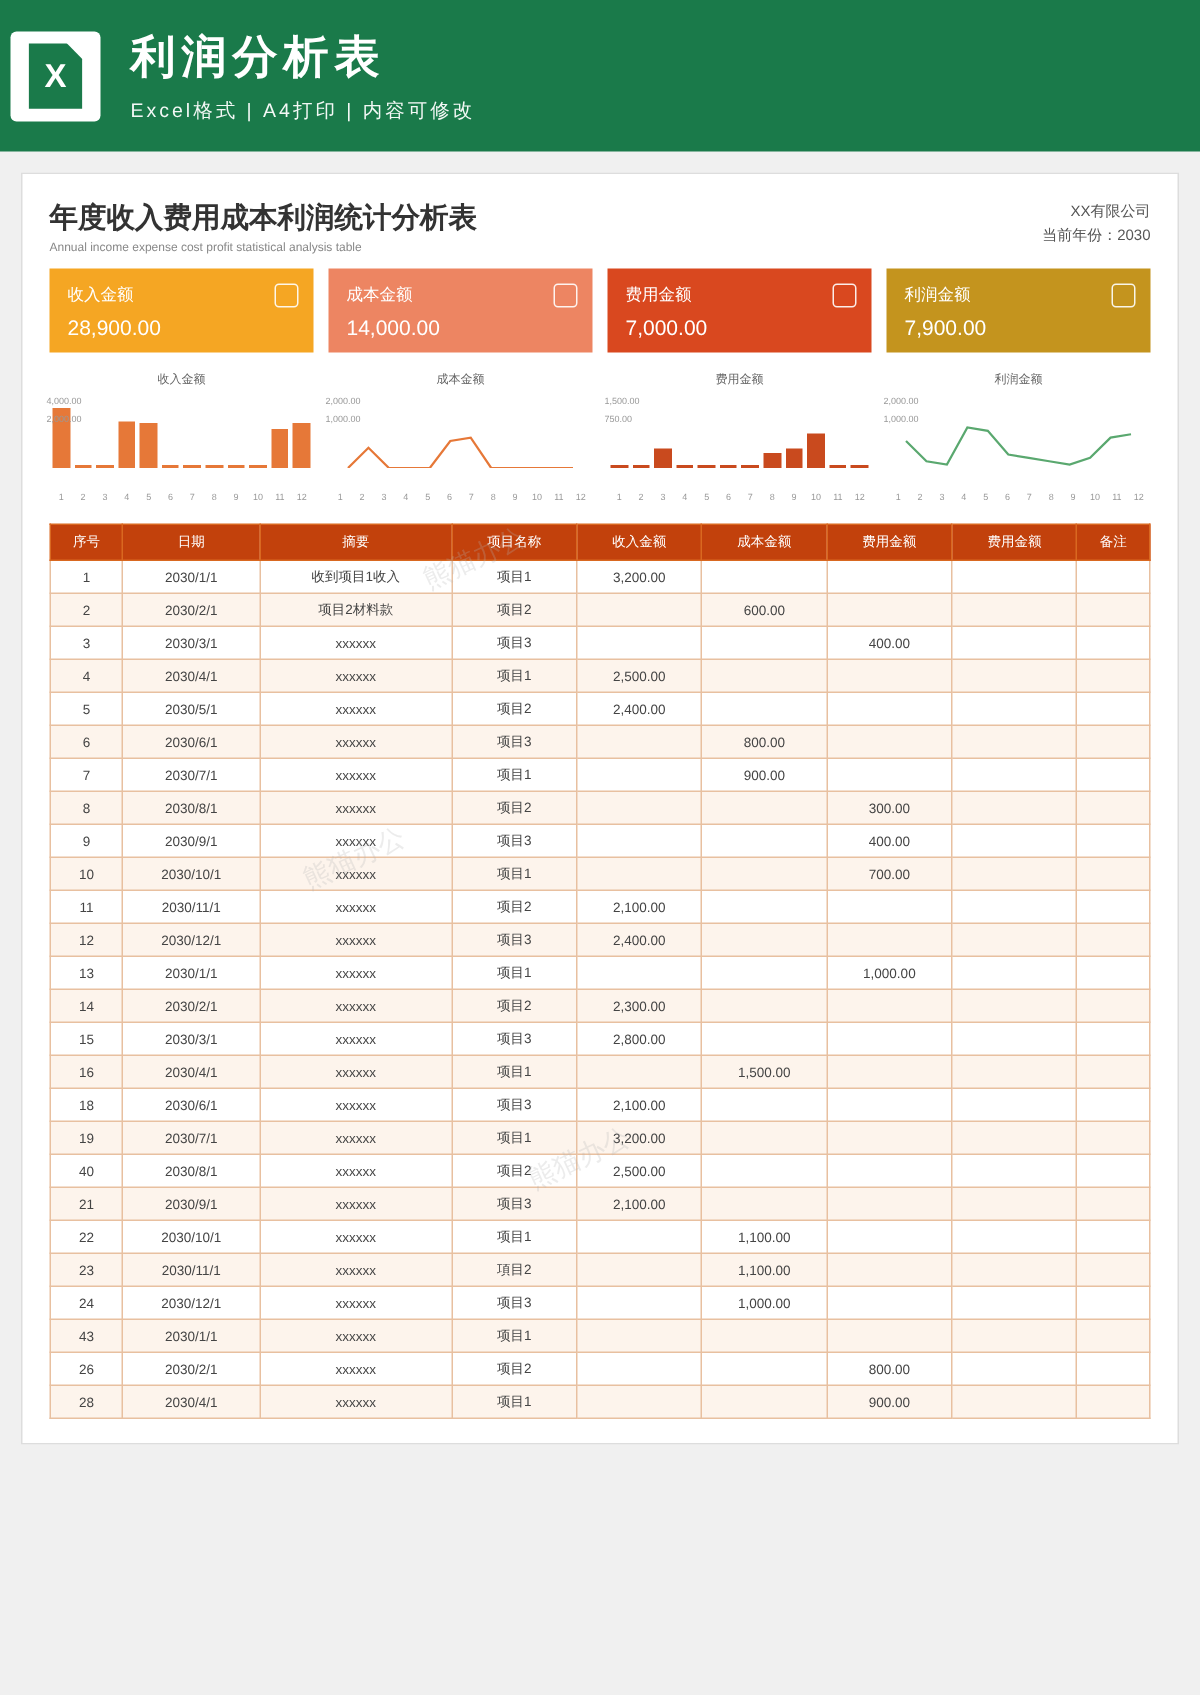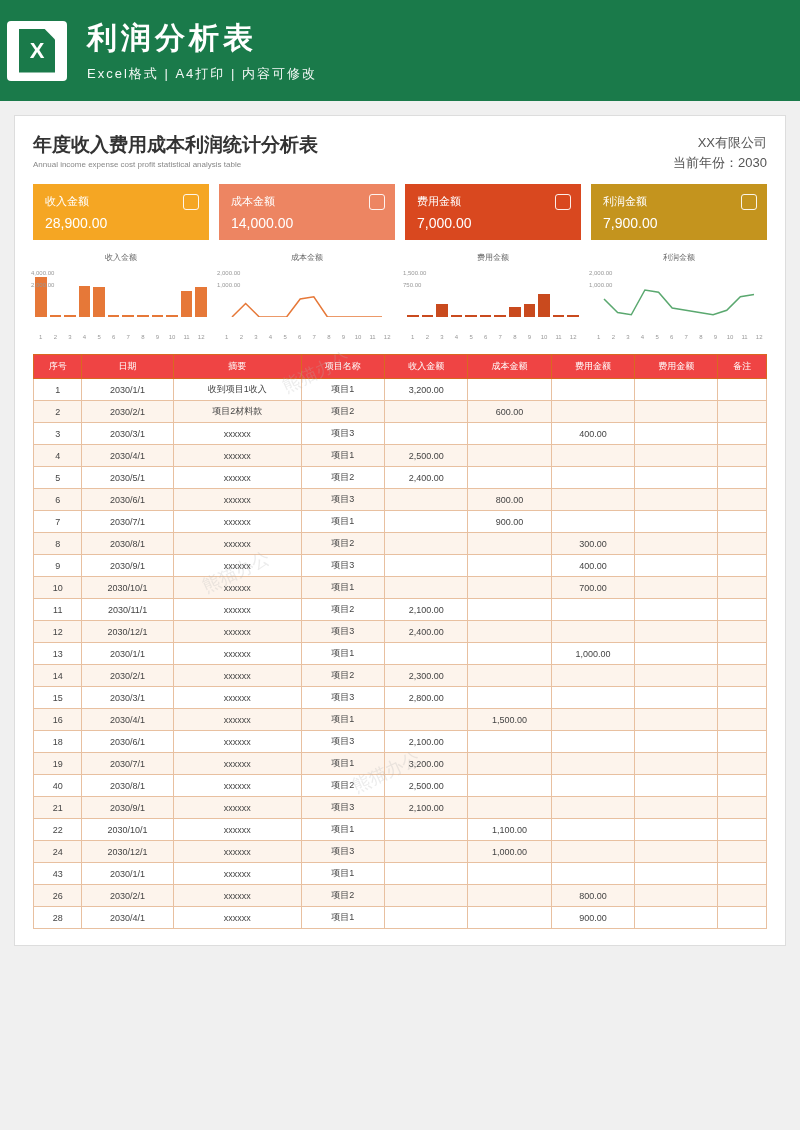--- a/index.html
+++ b/index.html
@@ -8,21 +8,21 @@
 .excel-icon{width:60px;height:60px;background:#fff;border-radius:4px;display:flex;align-items:center;justify-content:center;position:relative}
 .excel-icon::before{content:"";width:36px;height:44px;background:#1a7a4a;clip-path:polygon(0 0,70% 0,100% 25%,100% 100%,0 100%)}
 .excel-icon::after{content:"X";position:absolute;color:#fff;font-weight:bold;font-size:22px}
 .banner-txt{flex:1}
 .banner-title{font-size:30px;font-weight:bold;letter-spacing:4px}
 .banner-sub{font-size:13px;margin-top:6px;opacity:0.95;letter-spacing:2px}
 .sheet{background:#fff;margin:14px;padding:16px 18px;border:1px solid #ddd}
 .sheet-head{display:flex;justify-content:space-between;align-items:flex-start;margin-bottom:4px}
 .sheet-title{font-size:19px;font-weight:bold;color:#333}
 .sheet-sub{font-size:8px;color:#888;margin-top:2px}
-.sheet-meta{text-align:right;font-size:13px;color:#555}
+.sheet-meta{text-align:right;font-size:10px;color:#555}
 .sheet-meta div{margin:2px 0}
 .cards{display:flex;gap:10px;margin-top:10px}
 .card{flex:1;color:#fff;padding:10px 12px;position:relative;height:56px}
 .card-label{font-size:11px}
 .card-val{font-size:14px;font-weight:400;margin-top:6px}
 .card-icon{position:absolute;top:10px;right:10px;width:16px;height:16px;border:1.5px solid #fff;border-radius:3px;opacity:0.9}
 .c1{background:#f5a623}
 .c2{background:#ed8562}
 .c3{background:#d9481f}
 .c4{background:#c4941e}
@@ -30,21 +30,21 @@
 .chart{flex:1}
 .chart-title{text-align:center;font-size:8px;color:#666;margin-bottom:4px}
 .chart-body{height:65px;position:relative}
 .bars{display:flex;align-items:flex-end;height:50px;gap:3px;padding:0 2px}
 .bar{flex:1}
 .yaxis{position:absolute;left:-2px;top:0;font-size:6px;color:#999;line-height:12px}
 .xaxis{display:flex;gap:3px;font-size:6px;color:#999;padding:0 2px;margin-top:2px}
 .xaxis span{flex:1;text-align:center}
 svg.line{width:100%;height:50px}
 .tbl{width:100%;border-collapse:collapse;margin-top:14px;font-size:9px}
-.tbl th{background:#ef4444;color:#fff;padding:5px 3px;font-weight:normal;border:1px solid #d96820}
+.tbl th{background:#c2410c;color:#fff;padding:5px 3px;font-weight:normal;border:1px solid #d96820}
 .tbl td{border:1px solid #e8c0a0;padding:4px 3px;text-align:center;color:#444;background:#fff}
 .tbl tr:nth-child(even) td{background:#fdf4ec}
 .wm{position:absolute;color:rgba(180,180,180,0.25);font-size:18px;transform:rotate(-25deg);pointer-events:none;white-space:nowrap}
 </style>
 </head>
 <body>
 
 <div class="banner">
   <div class="excel-icon"></div>
   <div class="banner-txt">
@@ -450,20 +450,31 @@
           <td>2030/10/1</td>
           <td>xxxxxx</td>
           <td>项目1</td>
           <td></td>
           <td>1,100.00</td>
           <td></td>
           <td></td>
           <td></td>
         </tr>
         <tr>
+          <td>23</td>
+          <td>2030/11/1</td>
+          <td>xxxxxx</td>
+          <td>項目2</td>
+          <td></td>
+          <td>1,100.00</td>
+          <td></td>
+          <td></td>
+          <td></td>
+        </tr>
+        <tr>
           <td>24</td>
           <td>2030/12/1</td>
           <td>xxxxxx</td>
           <td>项目3</td>
           <td></td>
           <td>1,000.00</td>
           <td></td>
           <td></td>
           <td></td>
         </tr>

